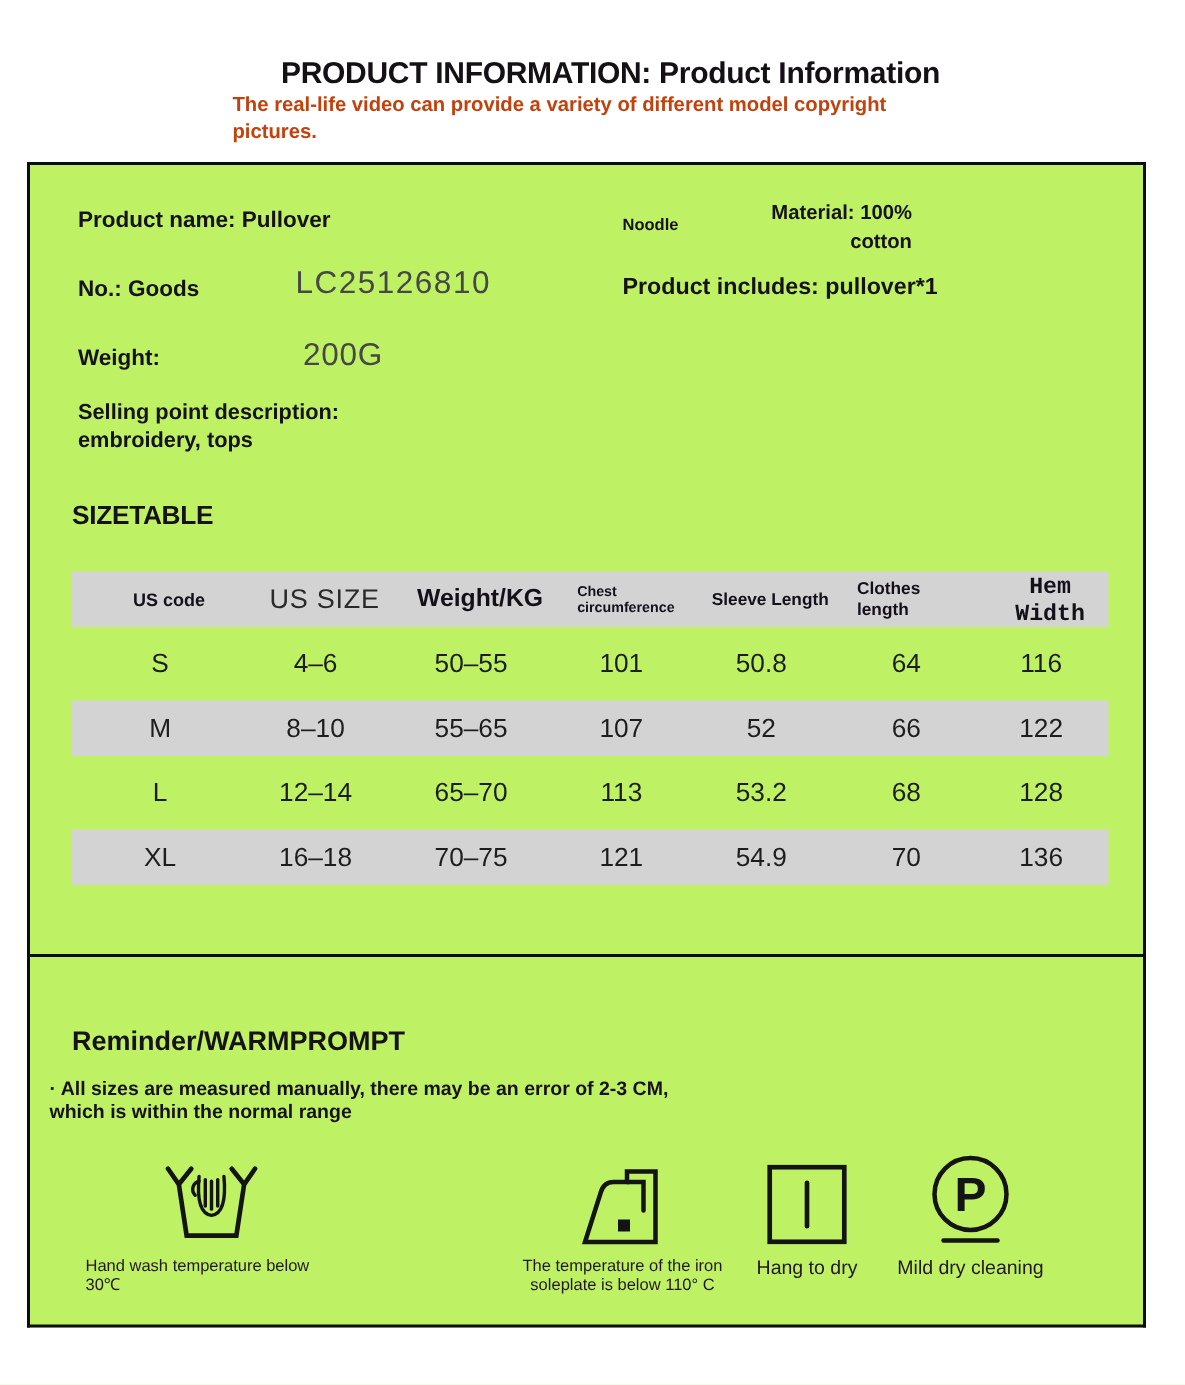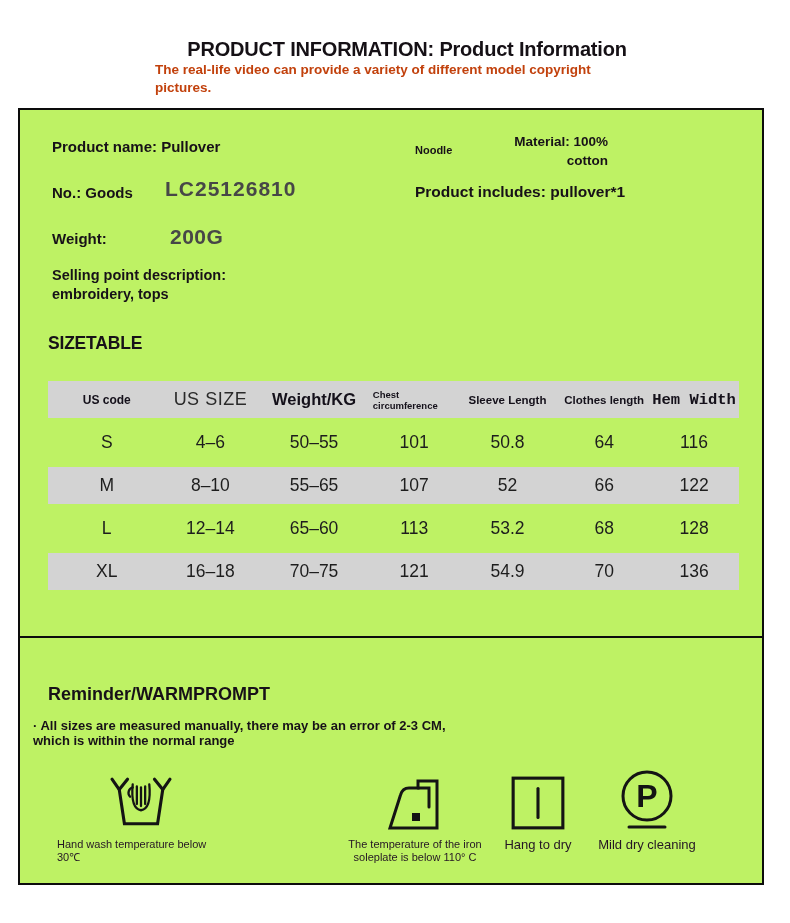--- a/index.html
+++ b/index.html
@@ -10,40 +10,40 @@
          font-size:20px;font-weight:700;letter-spacing:-0.2px;color:#151015;}
   .subtitle{position:absolute;top:61px;left:155px;width:492px;margin:0;
             font-size:13.5px;font-weight:700;line-height:18px;color:#c2410c;}
 
   .box{position:absolute;left:18px;width:742px;border:2px solid #0c0c0c;background:#bef264;}
   .box1{top:108px;height:526px;}
   .box2{top:638px;height:245px;border-top:none;}
 
   .abs{position:absolute;margin:0;}
   .b{font-weight:700;}
-  .thin{font-weight:700;color:#474747;}
+  .thin{font-weight:400;color:#474747;margin-left:32px;}
 
   .product-name{left:32px;top:28px;font-size:15px;}
   .noodle{left:395px;top:34px;font-size:11px;}
   .material{left:460px;top:22px;width:128px;font-size:13.5px;line-height:19px;text-align:right;}
   .no-label{left:32px;top:74px;font-size:15px;}
   .no-value{left:145px;top:67px;font-size:21px;letter-spacing:1px;}
   .includes{left:395px;top:73px;font-size:15.5px;}
   .weight-label{left:32px;top:120px;font-size:15px;}
   .weight-value{left:150px;top:115px;font-size:21px;letter-spacing:0.5px;}
   .selling{left:32px;top:156px;width:255px;font-size:14.5px;line-height:19px;}
   .sizetable-heading{left:28px;top:223px;font-size:17.5px;letter-spacing:-0.2px;}
 
   .table{position:absolute;left:28px;top:271px;width:691px;}
   .trow{display:grid;grid-template-columns:17% 13% 17% 12% 15% 13% 13%;
         height:37px;margin-bottom:6px;align-items:center;}
   .trow.gray{background:#d3d3d3;}
   .tcell{display:flex;justify-content:center;align-items:center;text-align:center;
          font-size:17.5px;color:#1d1d1d;}
-  .thead .tcell{font-size:12px;font-weight:700;color:#14101a;}
+  .thead .tcell{font-size:12px;font-weight:700;color:#14101a;padding-left:12px;}
   .thead .tcell:nth-child(2){font-size:18px;font-weight:400;color:#2a2a2a;letter-spacing:0.5px;}
   .thead .tcell:nth-child(3){font-size:16.5px;}
   .thead .tcell:nth-child(4){font-size:9.5px;line-height:11px;}
   .thead .tcell:nth-child(5),.thead .tcell:nth-child(6){font-size:11.5px;line-height:14px;}
   .thead .tcell:nth-child(7){font-size:15.5px;font-family:Liberation Mono, monospace;}
   .hdr-inner{display:inline-block;text-align:left;}
 
   .reminder-heading{left:28px;top:46px;font-size:18px;}
   .reminder-note{left:13px;top:80px;width:452px;font-size:13px;line-height:15px;}
 
@@ -112,21 +112,21 @@
         <div class="tcell">8–10</div>
         <div class="tcell">55–65</div>
         <div class="tcell">107</div>
         <div class="tcell">52</div>
         <div class="tcell">66</div>
         <div class="tcell">122</div>
       </div>
       <div class="trow">
         <div class="tcell">L</div>
         <div class="tcell">12–14</div>
-        <div class="tcell">65–60</div>
+        <div class="tcell">65–70</div>
         <div class="tcell">113</div>
         <div class="tcell">53.2</div>
         <div class="tcell">68</div>
         <div class="tcell">128</div>
       </div>
       <div class="trow gray">
         <div class="tcell">XL</div>
         <div class="tcell">16–18</div>
         <div class="tcell">70–75</div>
         <div class="tcell">121</div>

